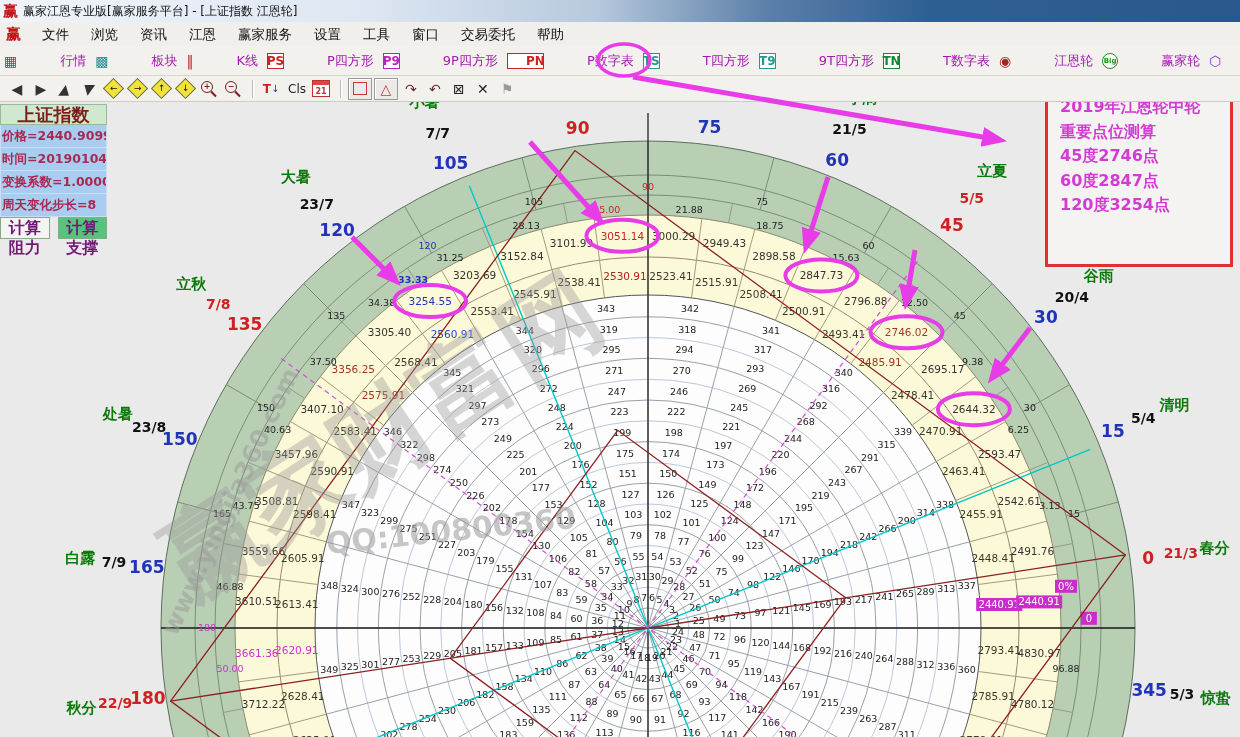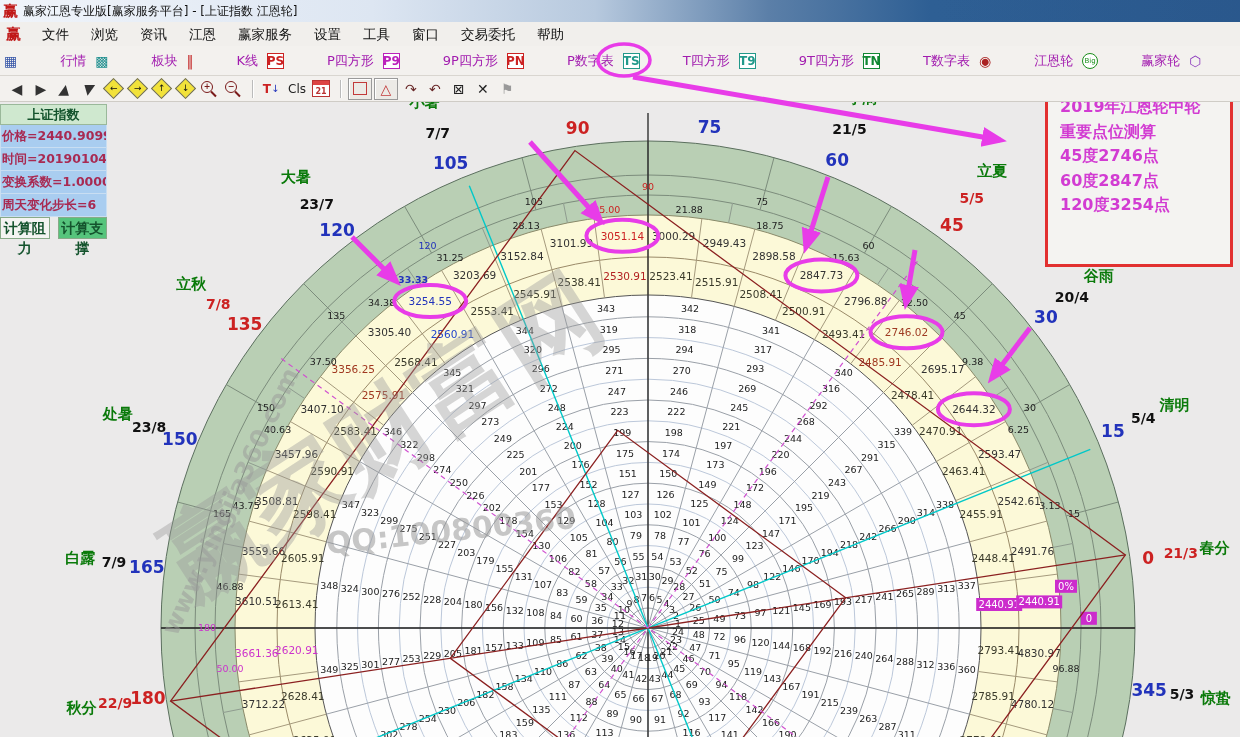--- a/index.html
+++ b/index.html
@@ -21,21 +21,21 @@
   #menubar .applogo{color:#c01818;font-weight:bold;font-size:15px;margin:0 10px 0 6px;}
   .menu-item{font-size:13.5px;color:#111;padding:2px 11px;cursor:default;}
 
   
   #toolbar1{position:absolute;left:0;top:46px;width:1240px;height:30px;z-index:20;
     background:#f3f1ee;border-bottom:1px solid #d9d6d0;display:flex;align-items:center;padding-left:4px;box-sizing:border-box;}
   .tb-item{display:flex;align-items:center;margin-right:9px;}
   .tb-item .glyph{font-size:14px;margin-right:4px;line-height:1;}
   .tb-item .badge{font-size:12px;font-weight:bold;border:1px solid;width:15px;height:14px;
     display:flex;align-items:center;justify-content:center;background:#fff;margin-right:4px;}
-  .tb-item .roundb{font-size:7px;font-weight:normal;border:1.5px solid;border-radius:50%;width:14px;height:14px;
+  .tb-item .roundb{font-size:7px;font-weight:bold;border:1.5px solid;border-radius:50%;width:14px;height:14px;
     display:flex;align-items:center;justify-content:center;background:#fff;margin-right:4px;}
   .tb-item .lbl{font-size:13px;color:#a21caf;white-space:nowrap;margin-left:39px;}
 
   
   #toolbar2{position:absolute;left:0;top:76px;width:1240px;height:26px;z-index:20;
     background:#f3f1ee;border-bottom:1px solid #cfccc6;display:flex;align-items:center;padding-left:6px;box-sizing:border-box;}
   .t2{display:inline-flex;align-items:center;justify-content:center;width:22px;height:20px;margin-right:2px;font-size:14px;color:#222;}
   .t2.nav{color:#333;}
   .diamond{width:13px;height:13px;background:#f2e23a;border:1px solid #666;transform:rotate(45deg);
     display:flex;align-items:center;justify-content:center;}
@@ -48,25 +48,25 @@
   .tool-square{width:12px;height:11px;border:1.5px solid #c23a3a;}
   .pressed{border:1px solid #9a9a9a;background:#eceae6;box-shadow:inset 1px 1px 0 #fff;}
   .cal{width:16px;height:15px;border:1px solid #b33;background:#fff;font-size:8px;font-weight:bold;color:#b33;
     display:flex;align-items:flex-end;justify-content:center;position:relative;}
   .cal::before{content:"";position:absolute;top:0;left:0;right:0;height:4px;background:#d44;}
   .tud b{color:#c22;font-size:12px;} .tud i{color:#23b;font-style:normal;font-size:10px;}
   .cls-lbl{font-size:12px;color:#222;margin:0 4px;}
 
   
   #panel{position:absolute;left:0;top:104px;width:107px;z-index:8;font-weight:bold;}
-  #panel .hdr{background:#cfe8cf;border:1px solid #9ab89a;color:#14532d;font-size:13px;text-align:center;height:19px;line-height:19px;}
+  #panel .hdr{background:#cfe8cf;border:1px solid #9ab89a;color:#7f1d1d;font-size:18px;text-align:center;height:19px;line-height:19px;}
   #panel .row{background:#a9cdf0;border:1px solid #c9def2;border-top:none;color:#a82a52;
     font-size:12.5px;height:22px;line-height:22px;padding-left:1px;white-space:nowrap;overflow:hidden;}
   #panel .btns{display:flex;}
-  #panel .btn{font-size:14px;height:20px;line-height:20px;text-align:center;flex:1;border:1px solid #8a8;color:#14532d;}
+  #panel .btn{font-size:16px;height:20px;line-height:20px;text-align:center;flex:1;border:1px solid #8a8;color:#701a75;}
   #panel .btn.b1{background:#f4f4f2;}
   #panel .btn.b2{background:#56c47c;margin-left:8px;}
 
   
   #redbox{position:absolute;left:1045px;top:88px;width:188px;height:179px;z-index:9;
     background:#f4f3f1;border:3px solid #e23030;box-sizing:border-box;padding:4px 0 0 12px;}
   #redbox .line{color:#d23cd2;font-size:16px;font-weight:bold;line-height:24.5px;white-space:nowrap;}
 
   
   #wheelsvg{position:absolute;left:0;top:0;z-index:1;}
@@ -687,21 +687,21 @@
       </span>
       <span class="tb-item">
         <span class="badge" style="color: rgb(204, 34, 34); border-color: rgb(204, 34, 34);">PS</span>
         <span class="lbl">P四方形</span>
       </span>
       <span class="tb-item">
         <span class="badge" style="color: rgb(187, 34, 187); border-color: rgb(187, 34, 187);">P9</span>
         <span class="lbl">9P四方形</span>
       </span>
       <span class="tb-item">
-        <span class="badge" style="color: rgb(204, 34, 34); border-color: rgb(204, 34, 34);">PN</span>
+        <span class="badge" style="color: rgb(204, 34, 34); border-color: rgb(204, 34, 34); padding-left: 20px;">PN</span>
         <span class="lbl">P数字表</span>
       </span>
       <span class="tb-item">
         <span class="badge" style="color: rgb(34, 153, 138); border-color: rgb(34, 153, 138);">TS</span>
         <span class="lbl">T四方形</span>
       </span>
       <span class="tb-item">
         <span class="badge" style="color: rgb(34, 153, 138); border-color: rgb(34, 153, 138);">T9</span>
         <span class="lbl">9T四方形</span>
       </span>
@@ -784,21 +784,21 @@
     <span class="t2">✕</span>
     <span class="t2" style="color:#999">⚑</span>
   </div>
 
   <div id="panel">
     <div class="hdr">上证指数</div>
     <div id="panel-rows">
         <div class="row">价格=2440.9099</div>
         <div class="row">时间=20190104</div>
         <div class="row">变换系数=1.00000</div>
-        <div class="row">周天变化步长=6</div>
+        <div class="row">周天变化步长=8</div>
       </div>
     <div class="btns">
       <div class="btn b1">计算阻力</div>
       <div class="btn b2">计算支撑</div>
     </div>
   </div>
 
   <div id="redbox">
       <div class="line">2019年江恩轮中轮</div>
       <div class="line">重要点位测算</div>

